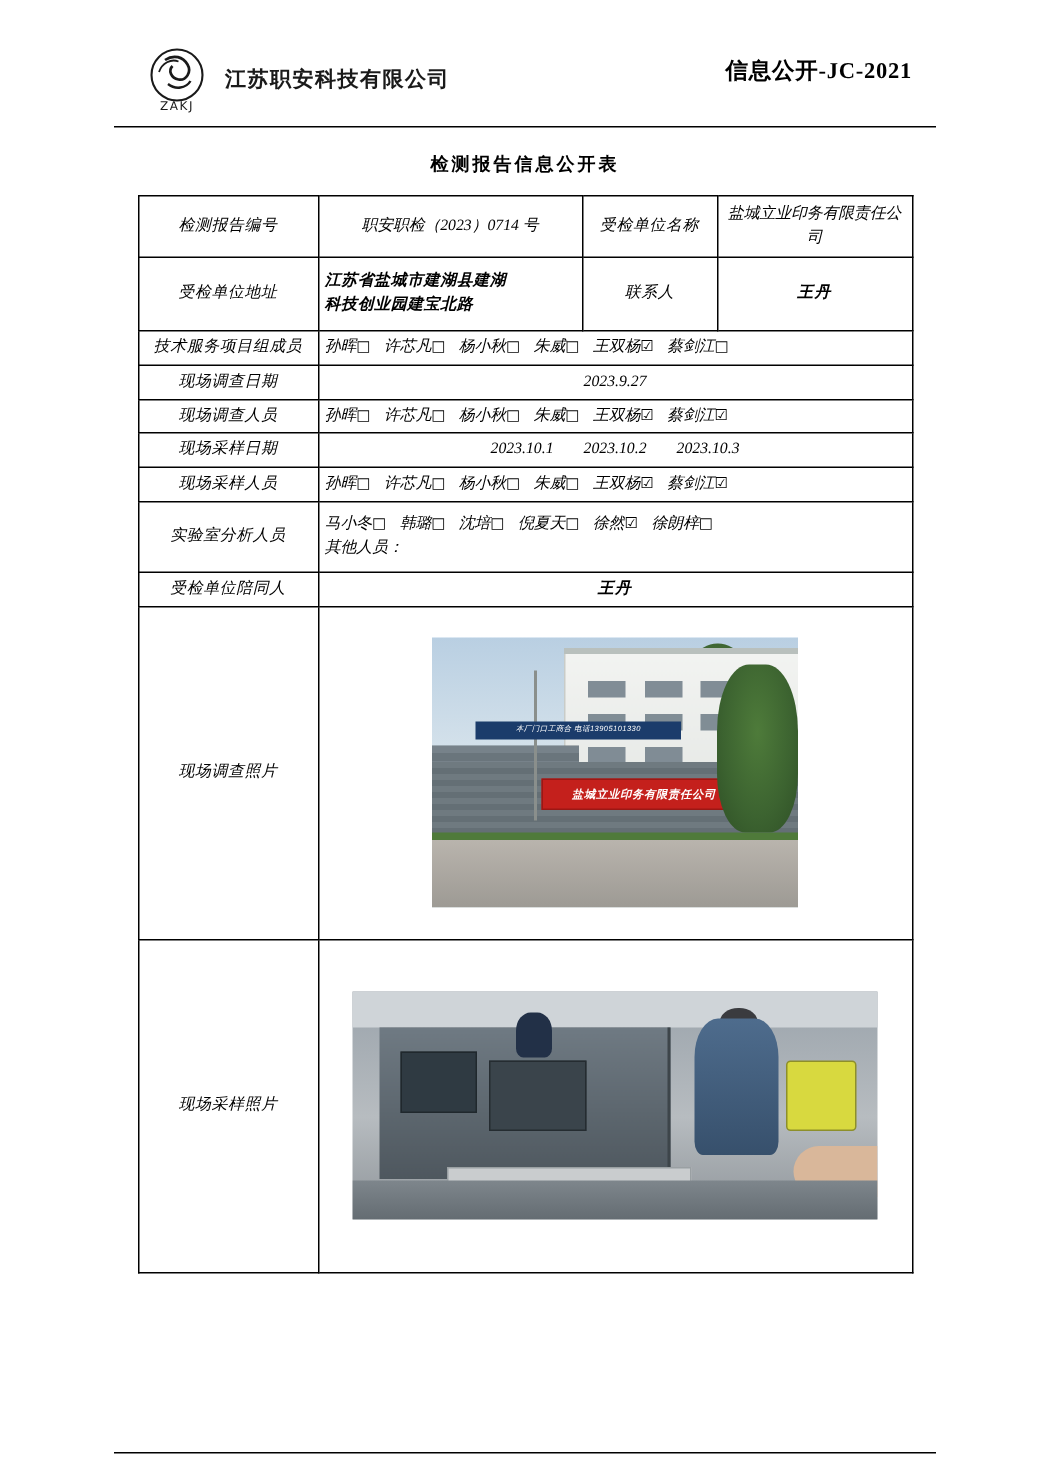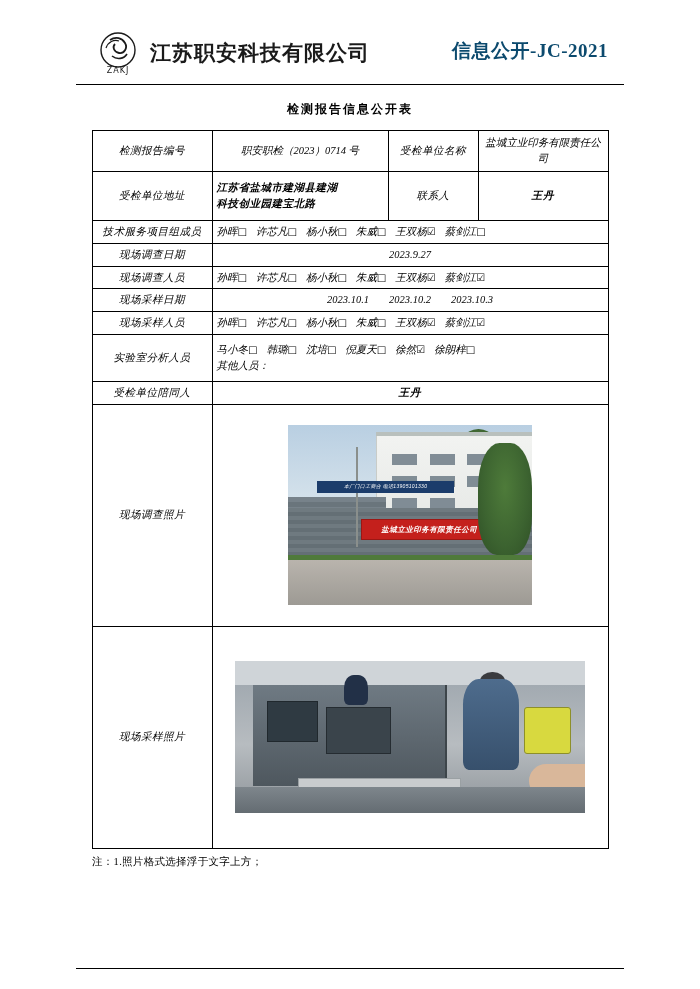--- a/index.html
+++ b/index.html
@@ -33,35 +33,35 @@
   }
   .logo {
     width: 52px;
     height: 46px;
     flex: 0 0 auto;
     margin-left: 32px;
     position: relative;
   }
   .logo svg { display: block; }
   .company-name {
-    font-size: 21px;
+    font-size: 14px;
     font-weight: bold;
     letter-spacing: 1px;
     margin-left: 6px;
     color: #1a1a1a;
     white-space: nowrap;
   }
   .doc-code {
     position: absolute;
     right: 32px;
     top: 16px;
-    font-size: 19px;
+    font-size: 15px;
     font-weight: bold;
     letter-spacing: .5px;
-    color: #0c4a6e;
+    color: #000000;
   }
   .header-rule {
     border-bottom: 1.4px solid #000;
     margin: 0 16px;
   }
 
   
   .doc-title {
     text-align: center;
     font-size: 12px;
@@ -401,19 +401,18 @@
               <div class="p2-arm"></div>
               <div class="p2-roll"></div>
               <div class="p2-floor"></div>
             </div>
           </div>
         </td>
       </tr>
     </tbody>
   </table>
 
-  <div class="note">注：1.照片格式选择浮于文字上方；</div>
 
   <div class="footer">
     <div class="footer-rule"></div>
   </div>
 
 </div>
 
 </body></html>

